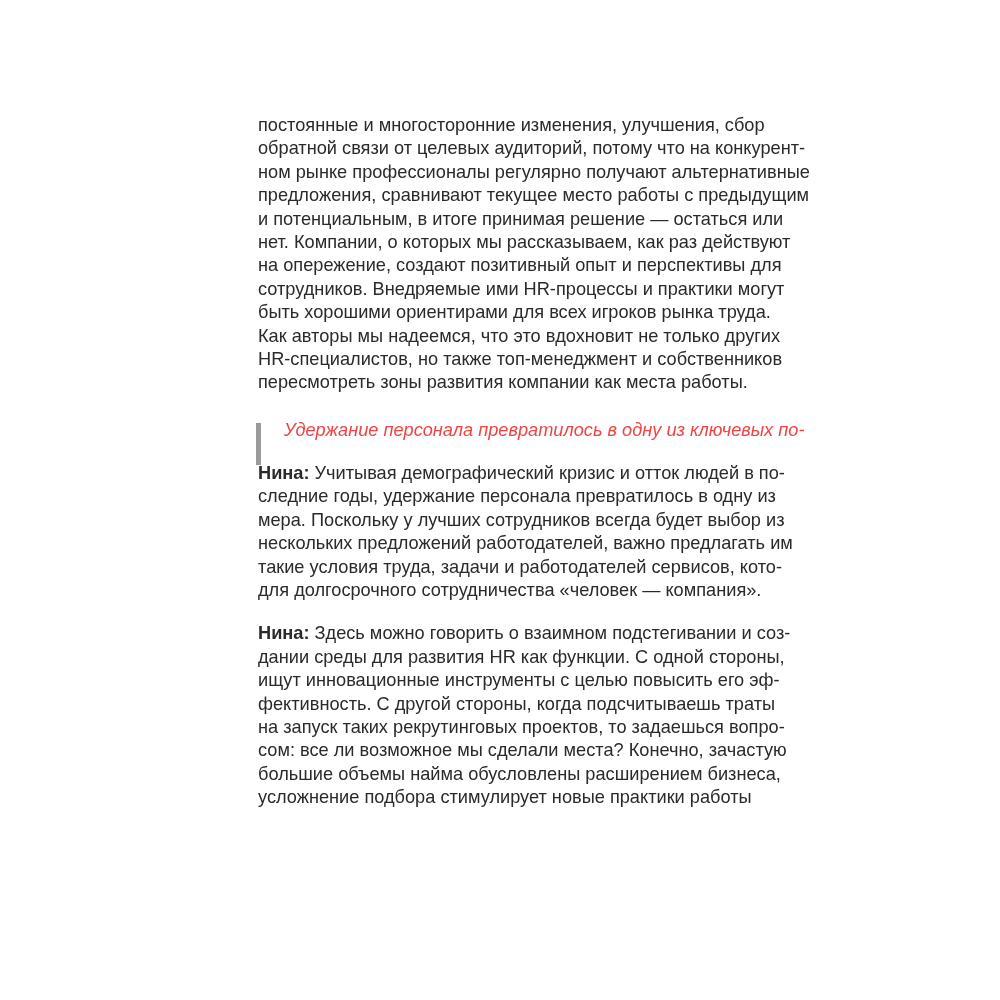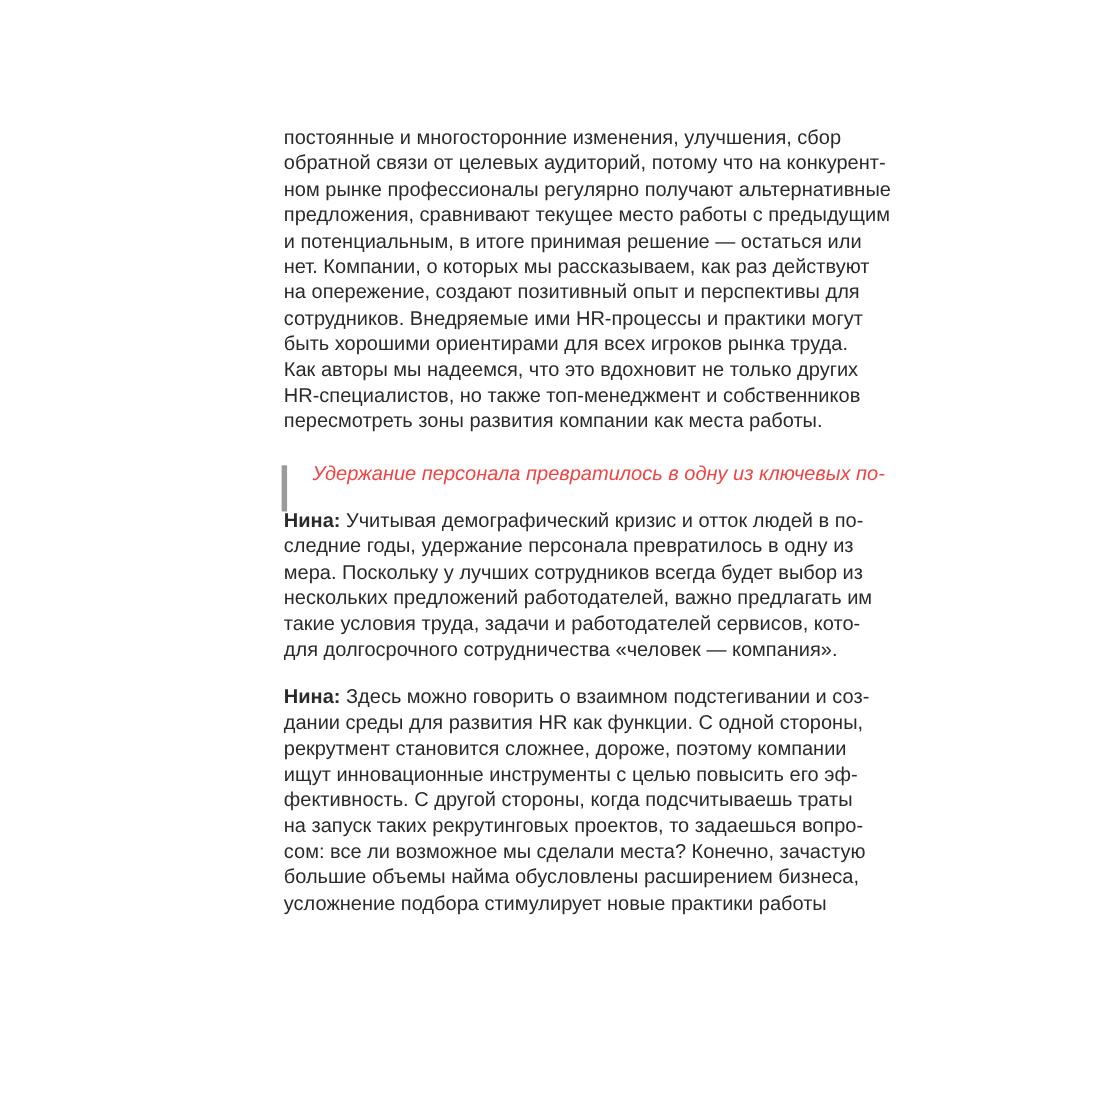--- a/index.html
+++ b/index.html
@@ -76,21 +76,20 @@
     <span class="line">нескольких предложений работодателей, важно предлагать им</span>
     <span class="line">такие условия труда, задачи и работодателей сервисов, кото-</span>
     <span class="line last">для долгосрочного сотрудничества «человек — компания».</span>
   </div>
 
   <div class="gap" style="height:20px"></div>
 
   <div class="para">
     <span class="line"><span class="speaker">Нина:</span><span> Здесь можно говорить о взаимном подстегивании и соз-</span></span>
     <span class="line">дании среды для развития HR как функции. С одной стороны,</span>
-    <span class="line">рекрутмент становится сложнее, дороже, поэтому компании</span>
     <span class="line">ищут инновационные инструменты с целью повысить его эф-</span>
     <span class="line">фективность. С другой стороны, когда подсчитываешь траты</span>
     <span class="line">на запуск таких рекрутинговых проектов, то задаешься вопро-</span>
     <span class="line">сом: все ли возможное мы сделали места? Конечно, зачастую</span>
     <span class="line">большие объемы найма обусловлены расширением бизнеса,</span>
     <span class="line">усложнение подбора стимулирует новые практики работы</span>
   </div>
 
 </div>
 

